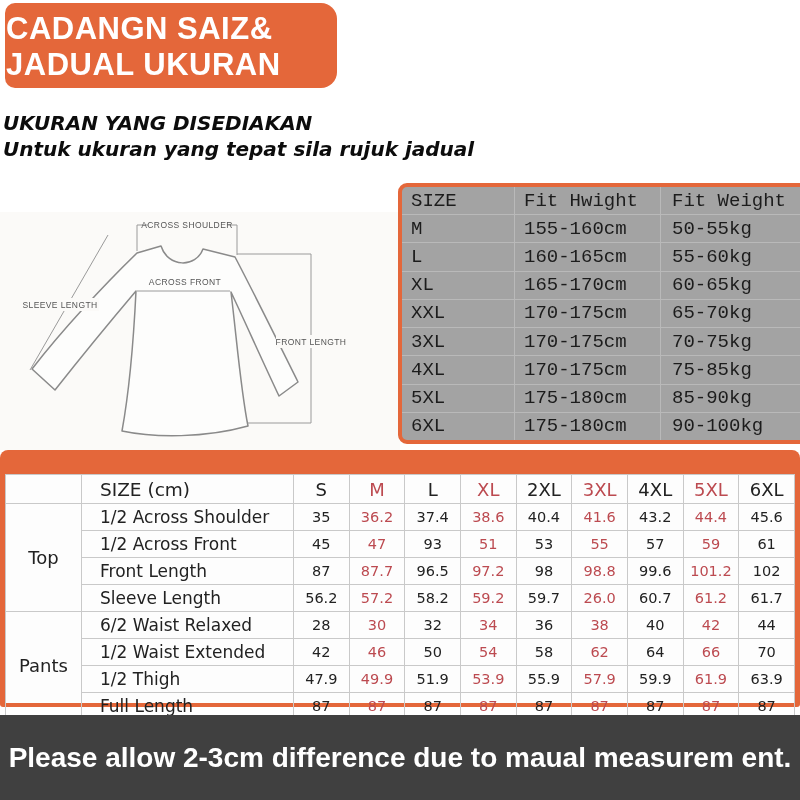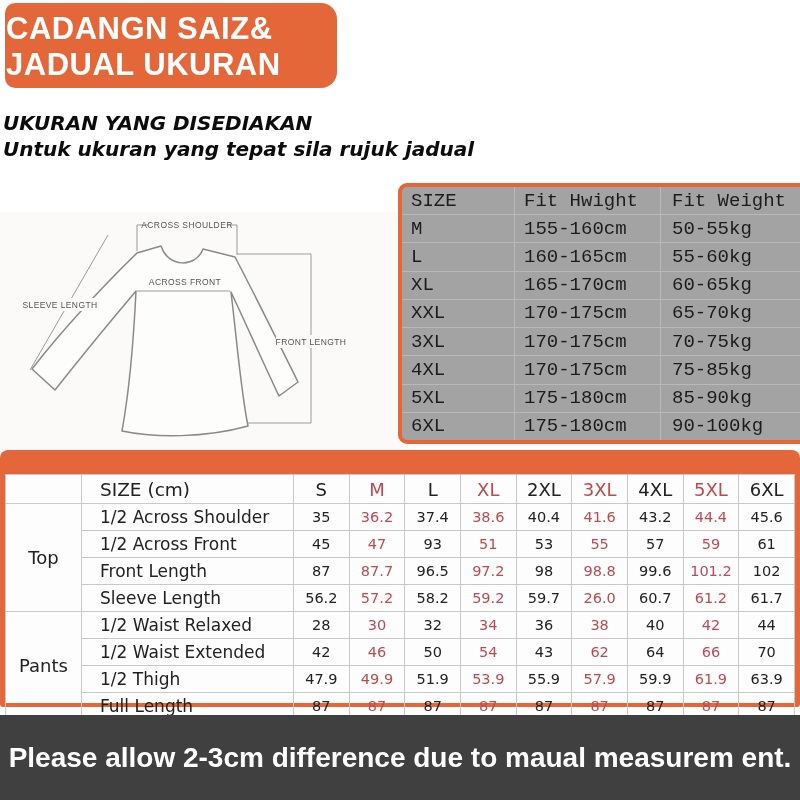--- a/index.html
+++ b/index.html
@@ -241,38 +241,38 @@
             <td class="num-cell">58.2</td>
             <td class="num-cell hl">59.2</td>
             <td class="num-cell">59.7</td>
             <td class="num-cell hl">26.0</td>
             <td class="num-cell">60.7</td>
             <td class="num-cell hl">61.2</td>
             <td class="num-cell">61.7</td>
           </tr>
           <tr>
             <td class="group-cell" rowspan="4">Pants</td>
-            <td class="label-cell">1/2 Waist Relaxed</td>
+            <td class="label-cell">6/2 Waist Relaxed</td>
             <td class="num-cell">28</td>
             <td class="num-cell hl">30</td>
             <td class="num-cell">32</td>
             <td class="num-cell hl">34</td>
             <td class="num-cell">36</td>
             <td class="num-cell hl">38</td>
             <td class="num-cell">40</td>
             <td class="num-cell hl">42</td>
             <td class="num-cell">44</td>
           </tr>
           <tr>
             <td class="label-cell">1/2 Waist Extended</td>
             <td class="num-cell">42</td>
             <td class="num-cell hl">46</td>
             <td class="num-cell">50</td>
             <td class="num-cell hl">54</td>
-            <td class="num-cell">43</td>
+            <td class="num-cell">58</td>
             <td class="num-cell hl">62</td>
             <td class="num-cell">64</td>
             <td class="num-cell hl">66</td>
             <td class="num-cell">70</td>
           </tr>
           <tr>
             <td class="label-cell">1/2 Thigh</td>
             <td class="num-cell">47.9</td>
             <td class="num-cell hl">49.9</td>
             <td class="num-cell">51.9</td>

